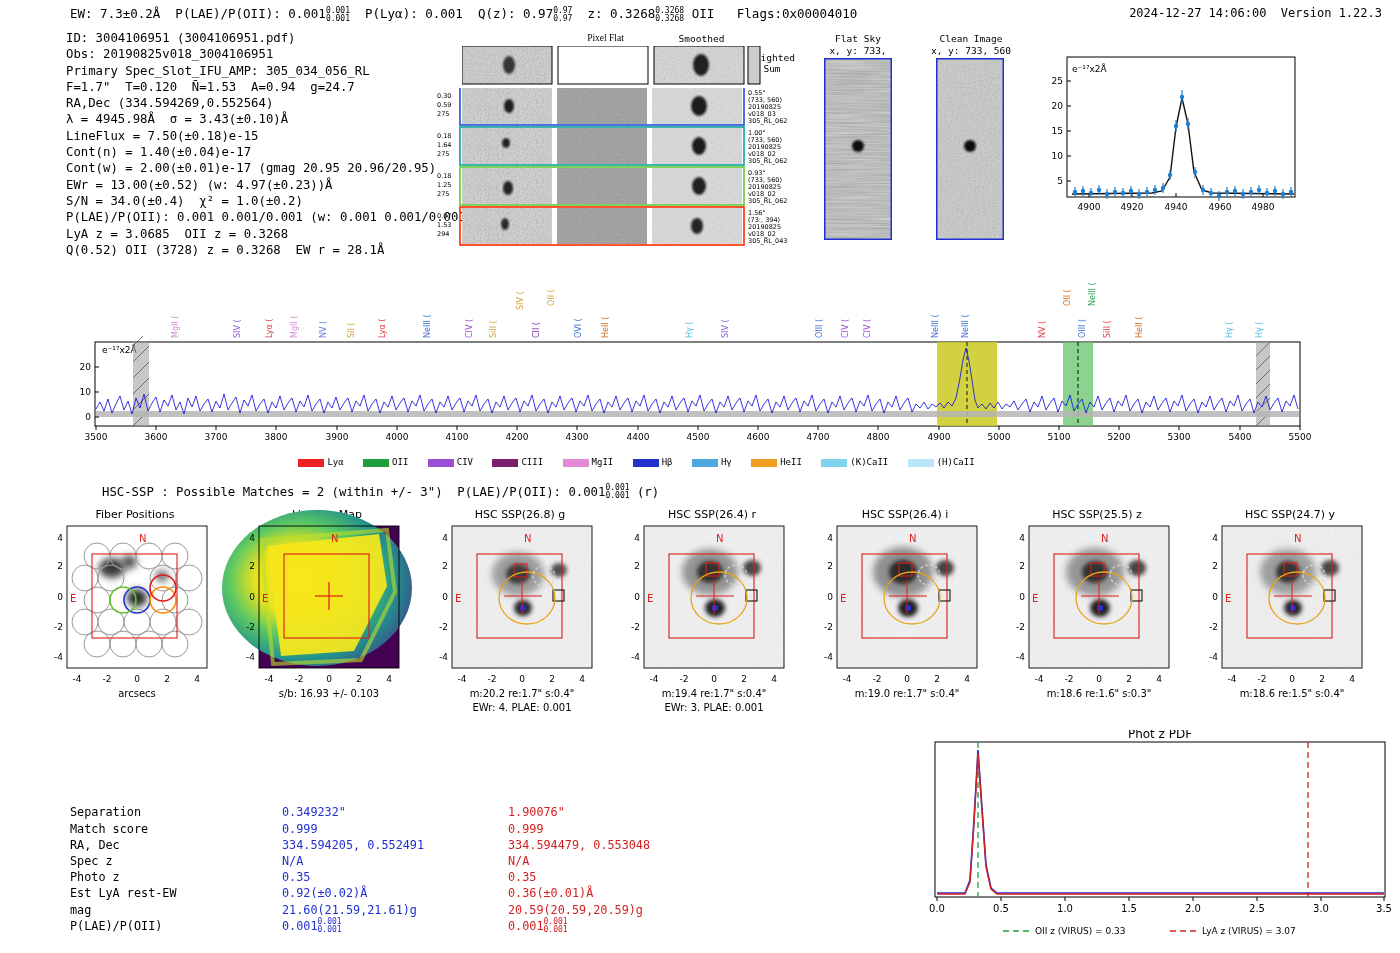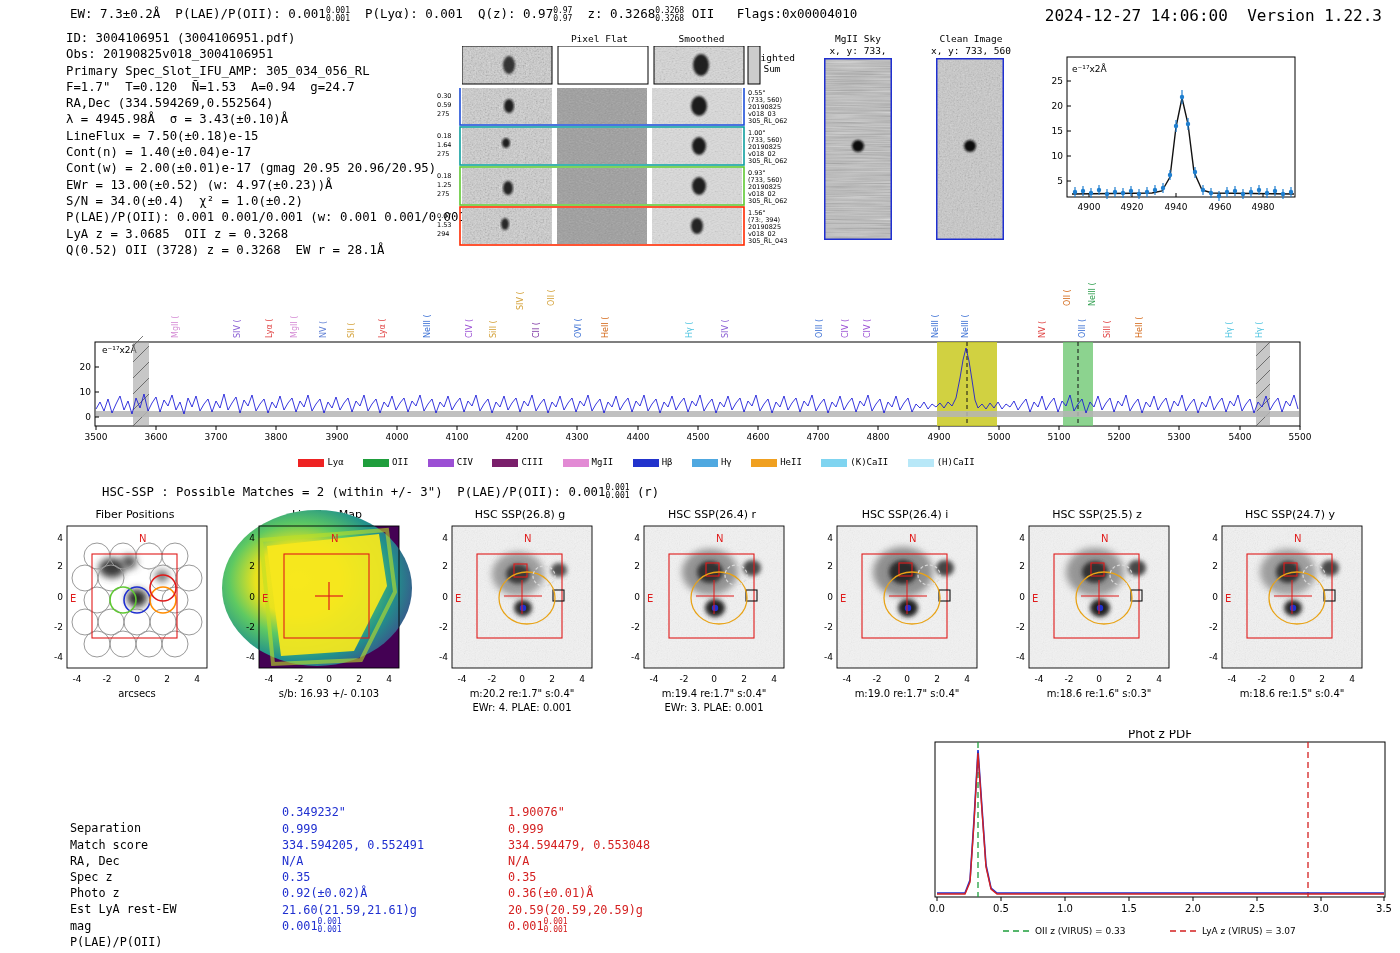--- a/index.html
+++ b/index.html
@@ -6,21 +6,21 @@
   body{
     width:1400px;height:953px;background:#ffffff;
     font-family:"DejaVu Sans Mono", monospace;
     color:#000;position:relative;overflow:hidden;
   }
   .mono{font-family:"DejaVu Sans Mono", monospace;}
   .abs{position:absolute;}
 
   
   #topline{top:6px;left:70px;font-size:12.5px;white-space:pre;}
-  #datestamp{top:6px;right:18px;font-size:16px;white-space:pre;}
+  #datestamp{top:6px;right:18px;font-size:12px;white-space:pre;}
 
   
   #infoblock{top:30px;left:66px;font-size:12.3px;line-height:16.3px;white-space:pre;}
   .frac{display:inline-block;vertical-align:middle;font-size:8px;line-height:8px;text-align:left;position:relative;top:0px;}
 
   
   .panel-title{font-size:9.5px;text-align:center;font-family:"DejaVu Sans Mono",monospace;}
 
   
   #legend{position:absolute;top:457px;left:0;width:1273px;text-align:center;font-size:9px;}
@@ -53,21 +53,21 @@
 <span>Cont(n) = 1.40(±0.04)e-17</span>
 <span>Cont(w) = 2.00(±0.01)e-17 (gmag 20.95 20.96/20.95)</span>
 <span>EWr = 13.00(±0.52) (w: 4.97(±0.23))Å</span>
 <span>S/N = 34.0(±0.4)  χ² = 1.0(±0.2)</span>
 <span>P(LAE)/P(OII): 0.001 0.001/0.001 (w: 0.001 0.001/0.001)</span>
 <span>LyA z = 3.0685  OII z = 0.3268</span>
 <span>Q(0.52) OII (3728) z = 0.3268  EW r = 28.1Å</span></div>
 
 <div class="abs" style="left:462px;top:33px;width:290px;height:14px;">
   <div class="abs panel-title" style="left:0px;top:12px;width:95px;">2D Spec</div>
-  <div class="abs panel-title" style="left:90px;top:0;width:95px;">Pixel Flat</div>
+  <div class="abs panel-title" style="left:96px;top:0;width:95px;font-family:Liberation Serif, serif;">Pixel Flat</div>
   <div class="abs panel-title" style="left:192px;top:0;width:95px;">Smoothed</div>
 </div>
 <div class="abs panel-title" style="left:749px;top:52px;width:46px;line-height:11px;">Weighted<br>Sum</div>
 
 <svg class="abs" style="left:462px;top:46px;" width="330" height="40">
   <defs>
     <filter id="n1" x="0" y="0" width="100%" height="100%">
       <feTurbulence type="fractalNoise" baseFrequency="0.62" numOctaves="3" seed="7"></feTurbulence>
       <feColorMatrix type="saturate" values="0"></feColorMatrix>
       <feComponentTransfer>
@@ -181,21 +181,21 @@
       <rect x="25" y="-1" width="284" height="38" fill="none" stroke="#ff2a00" stroke-width="1.6"></rect>
     </g>
     <text x="313" y="127">1.56"</text>
       <text x="313" y="134">(73:, 394)</text>
       <text x="313" y="141">20190825</text>
       <text x="313" y="148">v018_02</text>
       <text x="313" y="155">305_RL_043</text>
   </g>
 </svg>
 
-<div class="abs panel-title" style="left:818px;top:33px;width:80px;line-height:12px;"><span>MgII Sky</span><br><span>x, y: 733, 560</span></div>
+<div class="abs panel-title" style="left:818px;top:33px;width:80px;line-height:12px;"><span>Flat Sky</span><br><span>x, y: 733, 560</span></div>
 <svg class="abs" style="left:824px;top:58px;" width="68" height="182">
   <rect x="0" y="0" width="68" height="182" fill="#bcbcbc"></rect>
   <rect x="0" y="0" width="68" height="182" filter="url(#skyLines)" opacity="0.85"></rect>
   <ellipse cx="34" cy="88" rx="6" ry="6" fill="#0d0d0d" filter="url(#blurSm)"></ellipse>
   <rect x="0.5" y="0.5" width="67" height="181" fill="none" stroke="#1f2fd0" stroke-width="2"></rect>
 </svg>
 
 <div class="abs panel-title" style="left:925px;top:33px;width:92px;line-height:12px;"><span>Clean Image</span><br><span>x, y: 733, 560</span></div>
 <svg class="abs" style="left:936px;top:58px;" width="68" height="182">
   <rect x="0" y="0" width="68" height="182" fill="#cacaca"></rect>
@@ -802,21 +802,21 @@
         <text x="70" y="156">0</text>
         <text x="100" y="156">2</text>
         <text x="130" y="156">4</text>
     </g>
     <text x="70" y="171" font-size="10" text-anchor="middle" font-family="DejaVu Sans Mono, monospace">m:18.6  re:1.5"  s:0.4"</text>
   </g>
 </svg>
 
 <div class="abs mono" id="btable">
   <div style="position:relative;">
-    <div class="abs" style="left:0;top:16px;white-space:pre;"><span>Separation</span>
+    <div class="abs" style="left:0;top:0;white-space:pre;"><span>Separation</span>
 <span>Match score</span>
 <span>RA, Dec</span>
 <span>Spec z</span>
 <span>Photo z</span>
 <span>Est LyA rest-EW</span>
 <span>mag</span>
 <span>P(LAE)/P(OII)</span></div>
 
     <div class="abs col-blue" style="left:212px;top:0;white-space:pre;"><span>0.349232"</span>
 <span>0.999</span>

